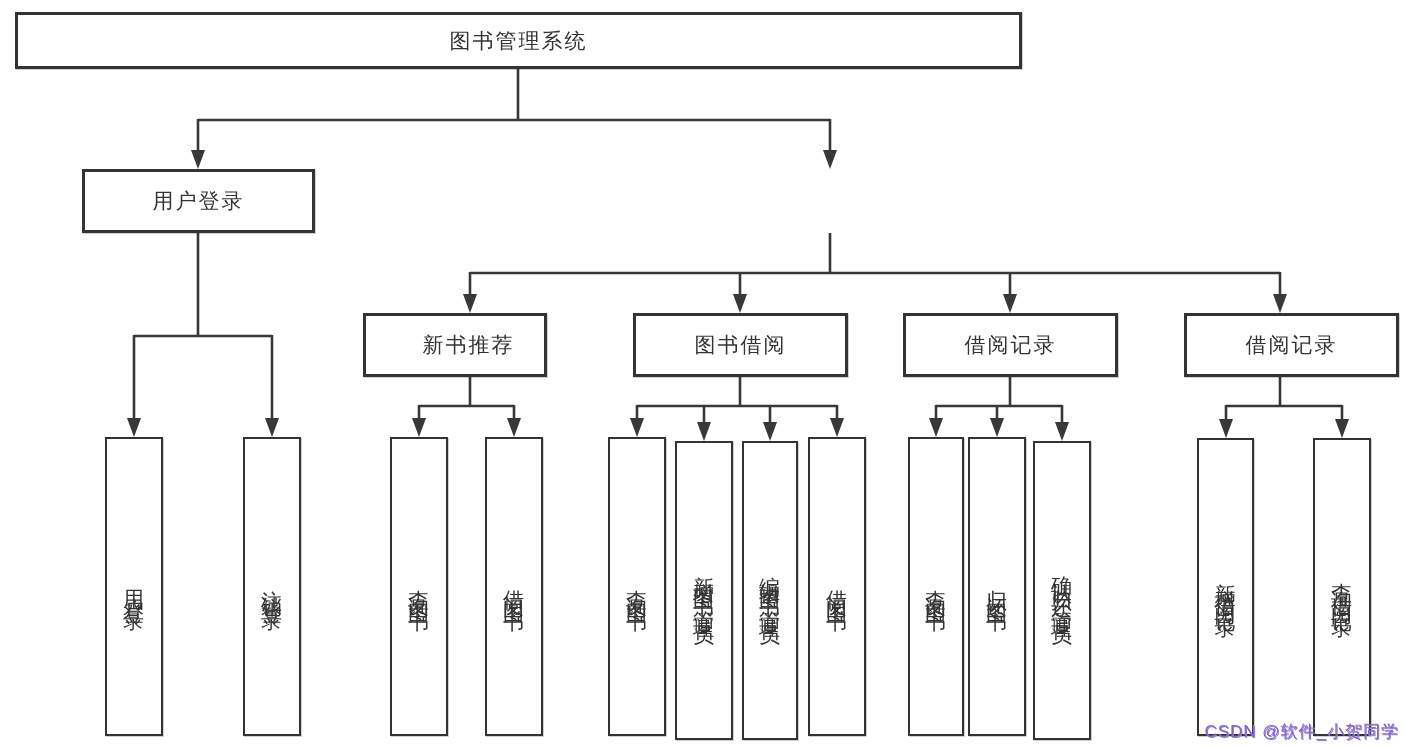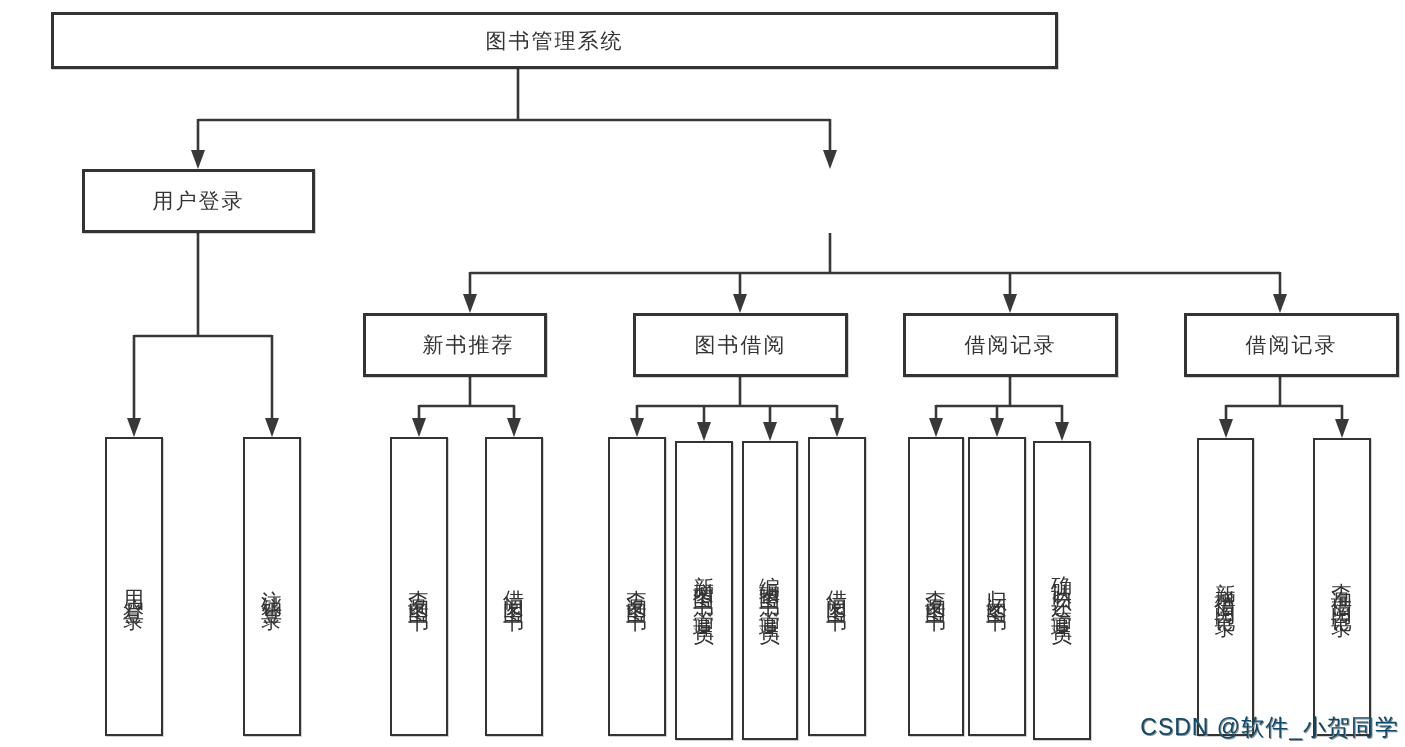--- a/index.html
+++ b/index.html
@@ -43,23 +43,23 @@
     font-size: 21px;
     letter-spacing: 7px;
     line-height: 1;
     color: #333333;
     white-space: nowrap;
   }
   .watermark {
     position: absolute;
     right: 6px;
     bottom: 4px;
-    font-size: 23px;
+    font-size: 17px;
     letter-spacing: 1px;
-    color: #0c4a6e;
+    color: #8b5cf6;
     text-shadow: 1px 1px 0 #8f8f8f;
     pointer-events: none;
   }
 </style>
 </head>
 <body>
 
 <div class="canvas">
 
   <svg class="connectors" viewBox="0 0 1405 747" xmlns="http://www.w3.org/2000/svg">
@@ -121,21 +121,21 @@
       <polygon points="770,441 763,422 777,422"></polygon>
       <polygon points="837,437 830,418 844,418"></polygon>
       <polygon points="936,437 929,418 943,418"></polygon>
       <polygon points="997,437 990,418 1004,418"></polygon>
       <polygon points="1062,441 1055,422 1069,422"></polygon>
       <polygon points="1226,438 1219,419 1233,419"></polygon>
       <polygon points="1342,438 1335,419 1349,419"></polygon>
     </g>
   </svg>
 
-  <div class="box node-h" style="left:15px; top:12px; width:1007px; height:57px;margin-left:36px;">图书管理系统</div>
+  <div class="box node-h" style="left:15px; top:12px; width:1007px; height:57px;">图书管理系统</div>
 
   <div class="box node-h" style="left:82px; top:169px; width:233px; height:64px;">用户登录</div>
 
   <div class="box node-h" style="left:363px; top:313px; width:184px; height:64px;padding-left:27px;">新书推荐</div>
   <div class="box node-h" style="left:633px; top:313px; width:215px; height:64px;">图书借阅</div>
   <div class="box node-h" style="left:903px; top:313px; width:215px; height:64px;">借阅记录</div>
   <div class="box node-h" style="left:1173px; top:313px; width:215px; height:64px;margin-left:11px;">借阅记录</div>
 
   <div class="box leaf" style="left:105px; top:437px; width:58px; height:299px;">
     <span>用户登录</span>

